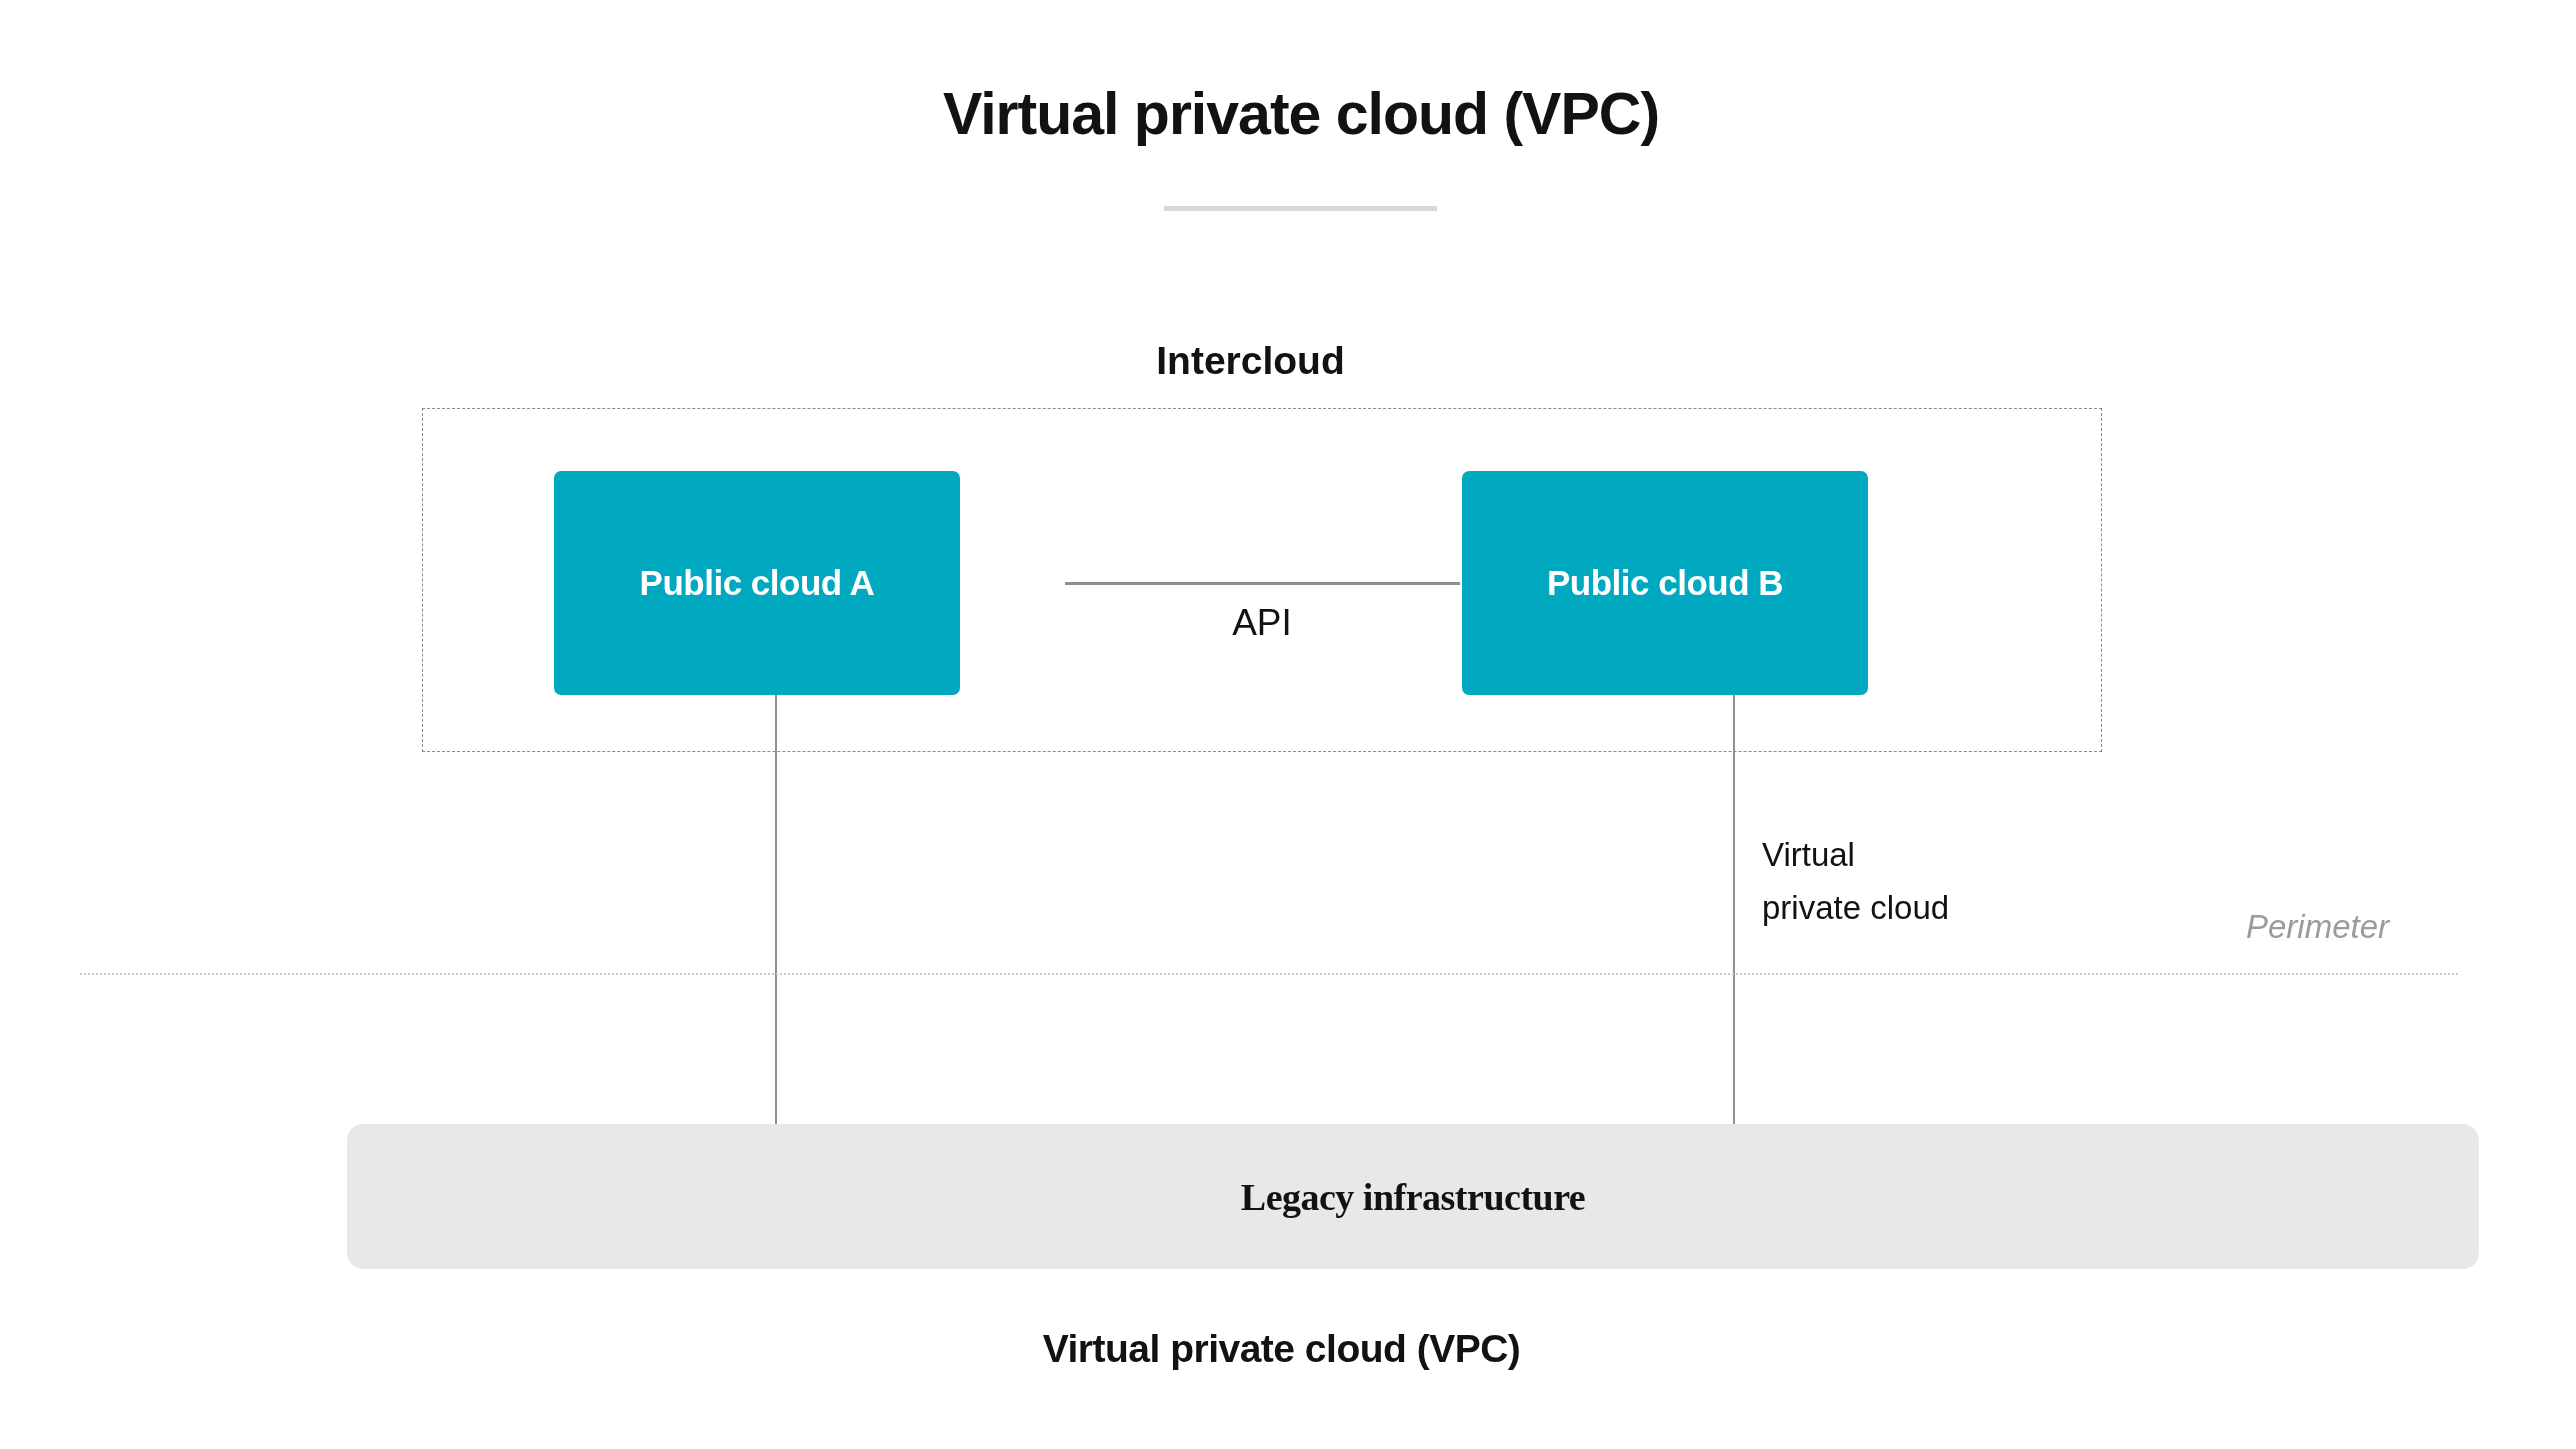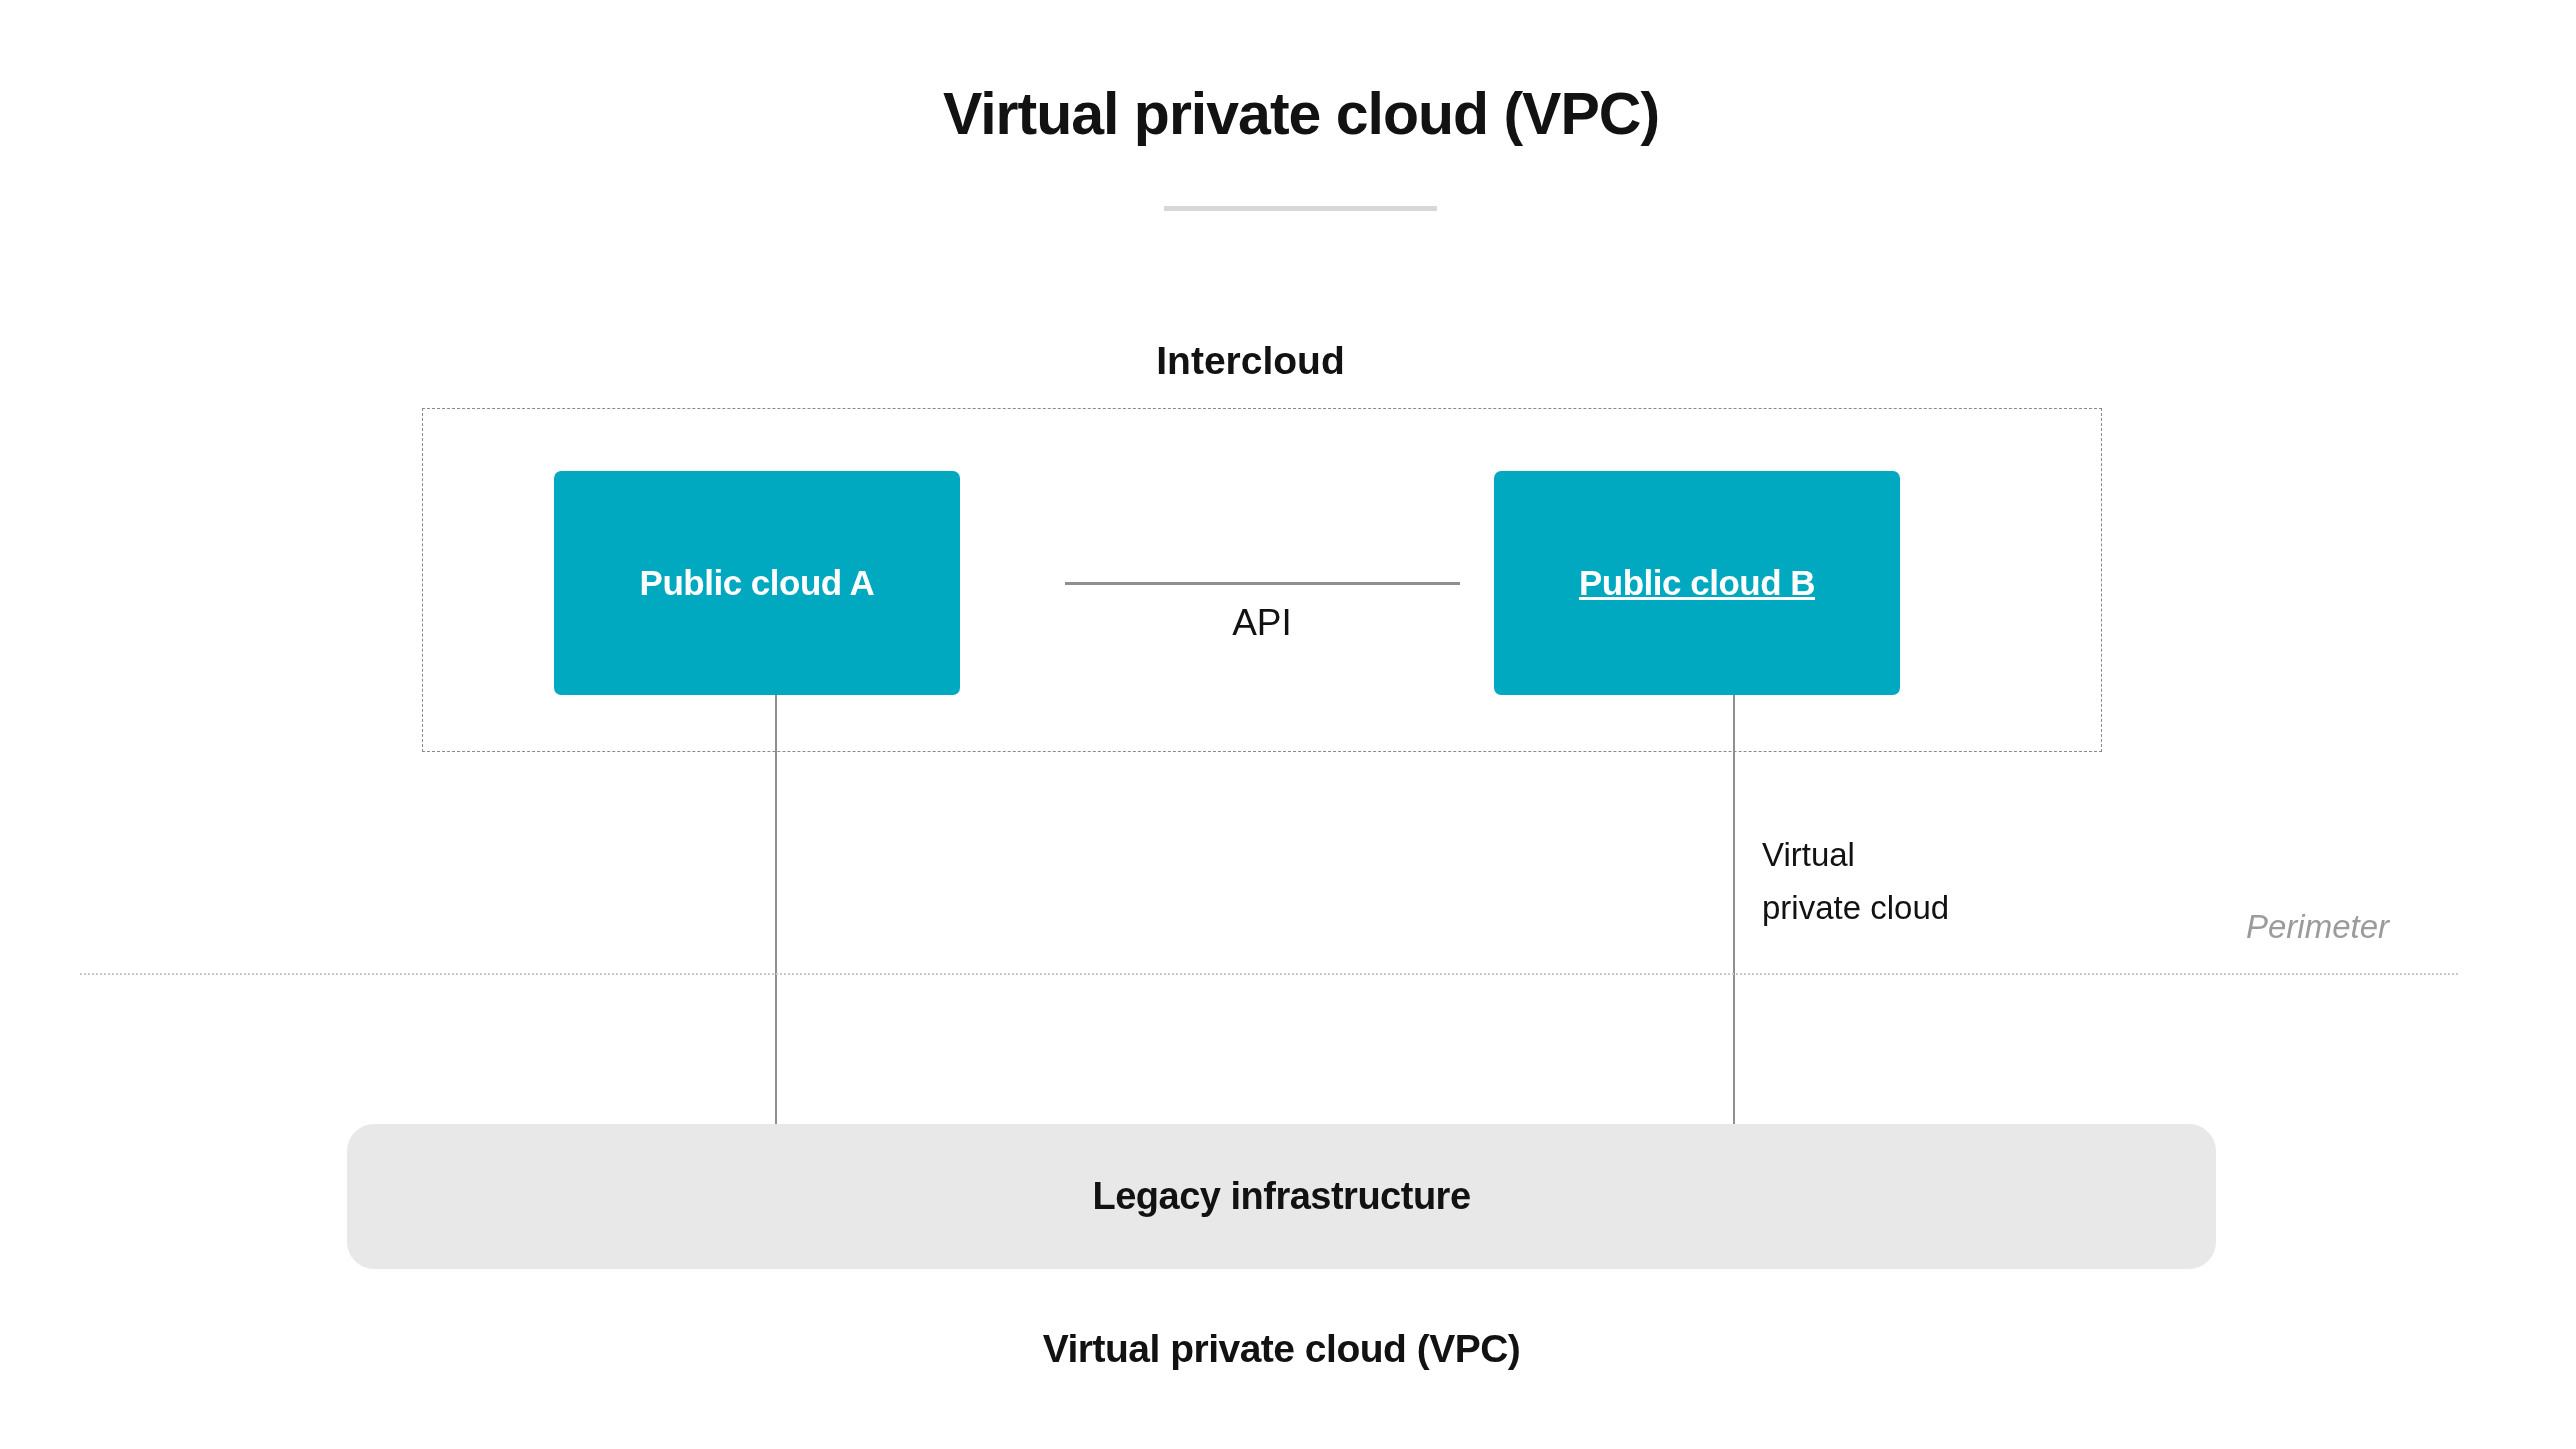--- a/index.html
+++ b/index.html
@@ -70,21 +70,21 @@
     border-radius: 7.2px;
     display: flex;
     align-items: center;
     justify-content: center;
     color: var(--node_text);
     font-size: 35px;
     font-weight: bold;
     letter-spacing: -0.5px;
   }
   .node-a { left: 554px; }
-  .node-b { left: 1494px; text-decoration: underline; }
+  .node-b { left: 1462px; }
 
   .api-line {
     position: absolute;
     left: 1065px;
     top: 546px;
     width: 395px;
     height: 2.6px;
     background: var(--connector_line);
   }
 
@@ -134,31 +134,32 @@
     top: 937px;
     width: 2378px;
     height: 0;
     border-top: 2.6px dotted var(--perimeter_line);
   }
 
   .legacy-box {
     position: absolute;
     left: 347px;
     top: 1088px;
-    width: 1869px;
+    width: 2132px;
     height: 145px;
     background: var(--legacy_fill);
-    border-radius: 27px;
+    border-radius: 16px;
     display: flex;
     align-items: center;
     justify-content: center;
     font-size: 38px;
     font-weight: bold;
     color: var(--text);
     letter-spacing: -0.5px;
+    font-family: Liberation Serif, serif;
   }
 
   .footer-label {
     position: absolute;
     left: 347px;
     top: 1291px;
     width: 1869px;
     text-align: center;
     font-size: 39px;
     font-weight: bold;

